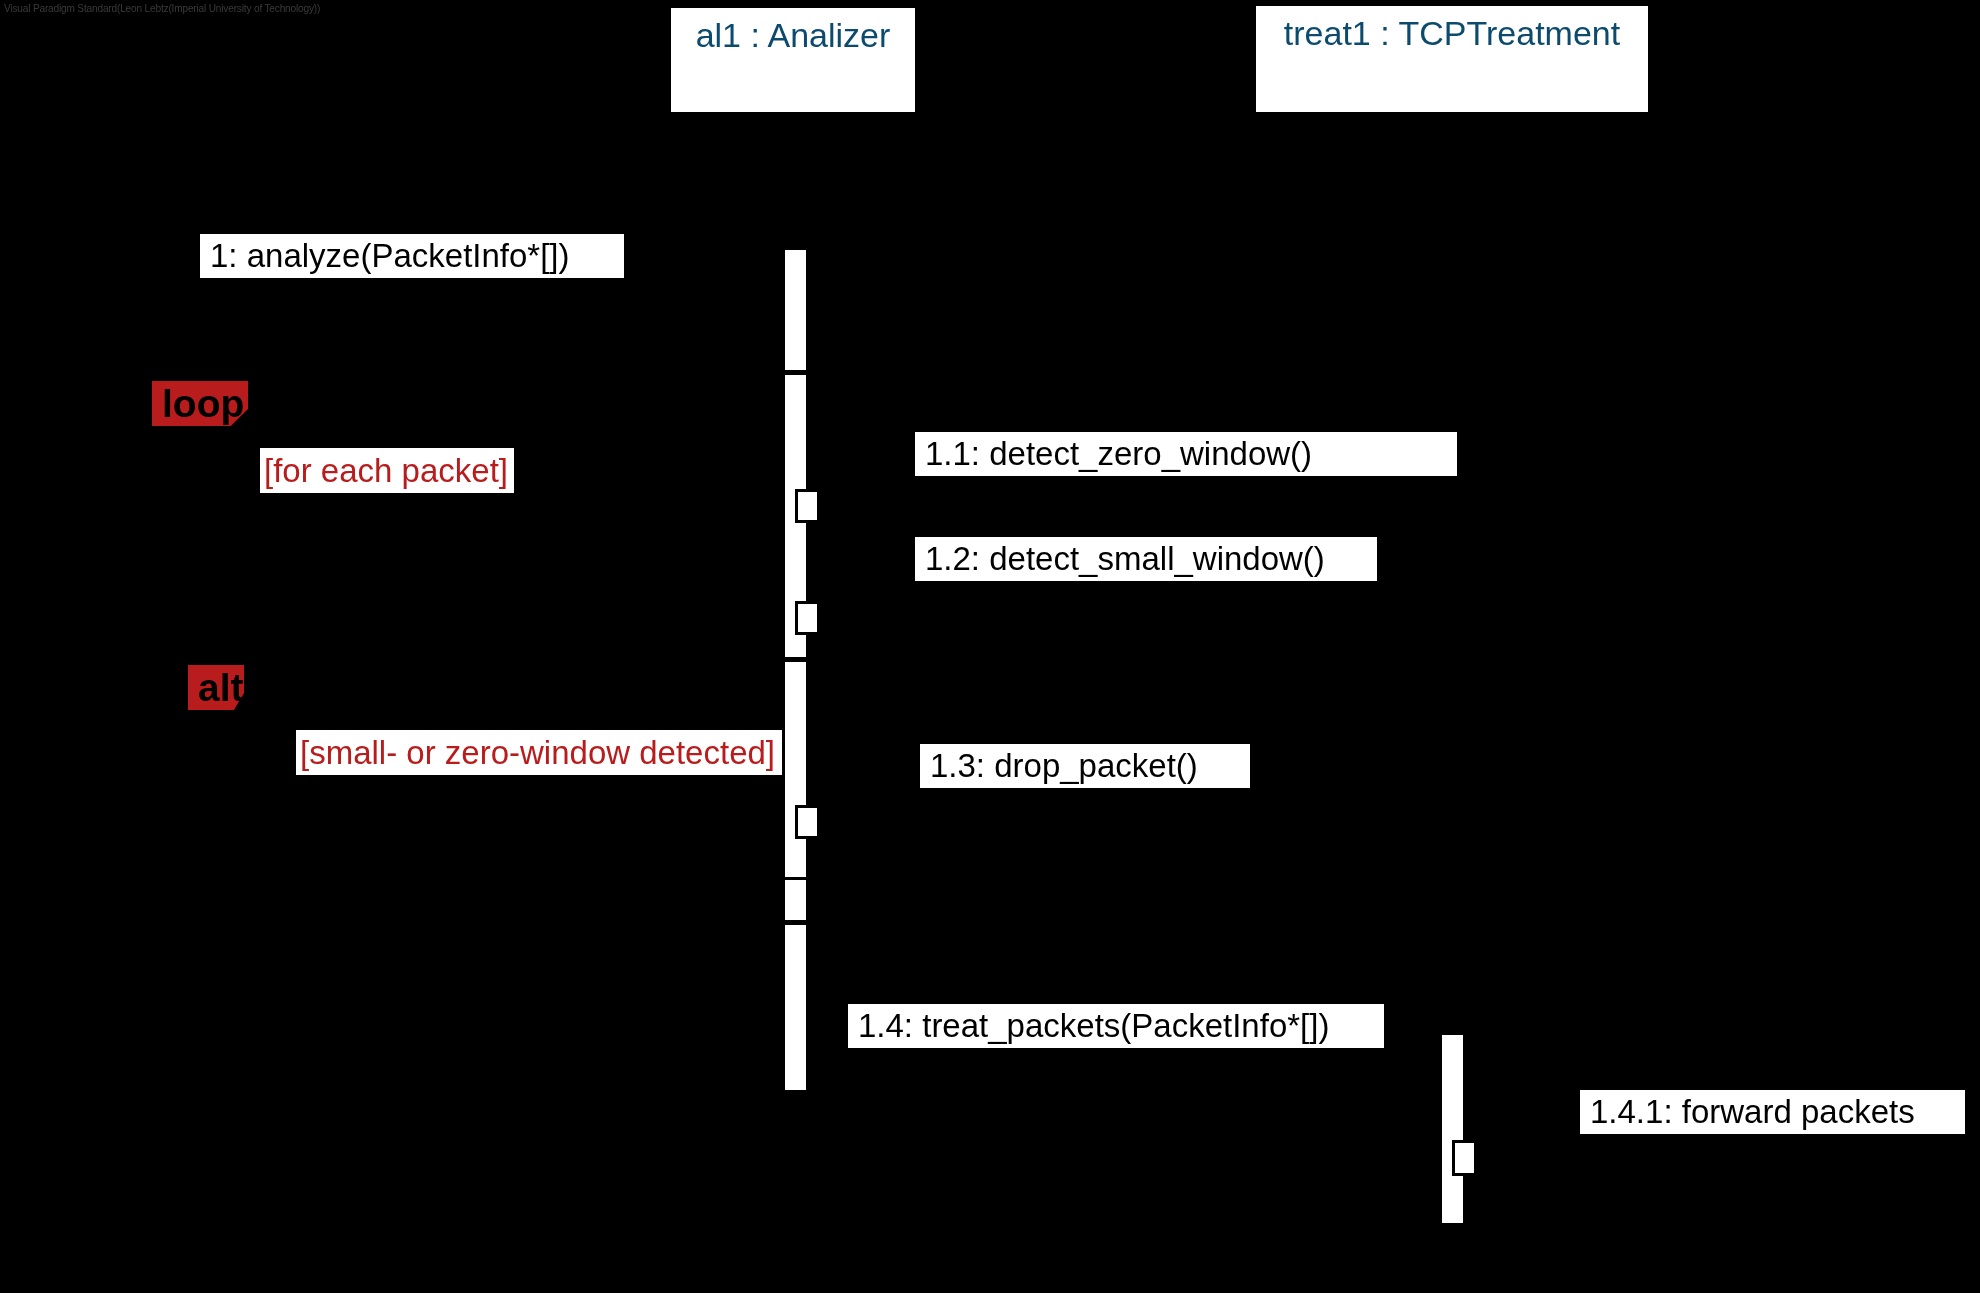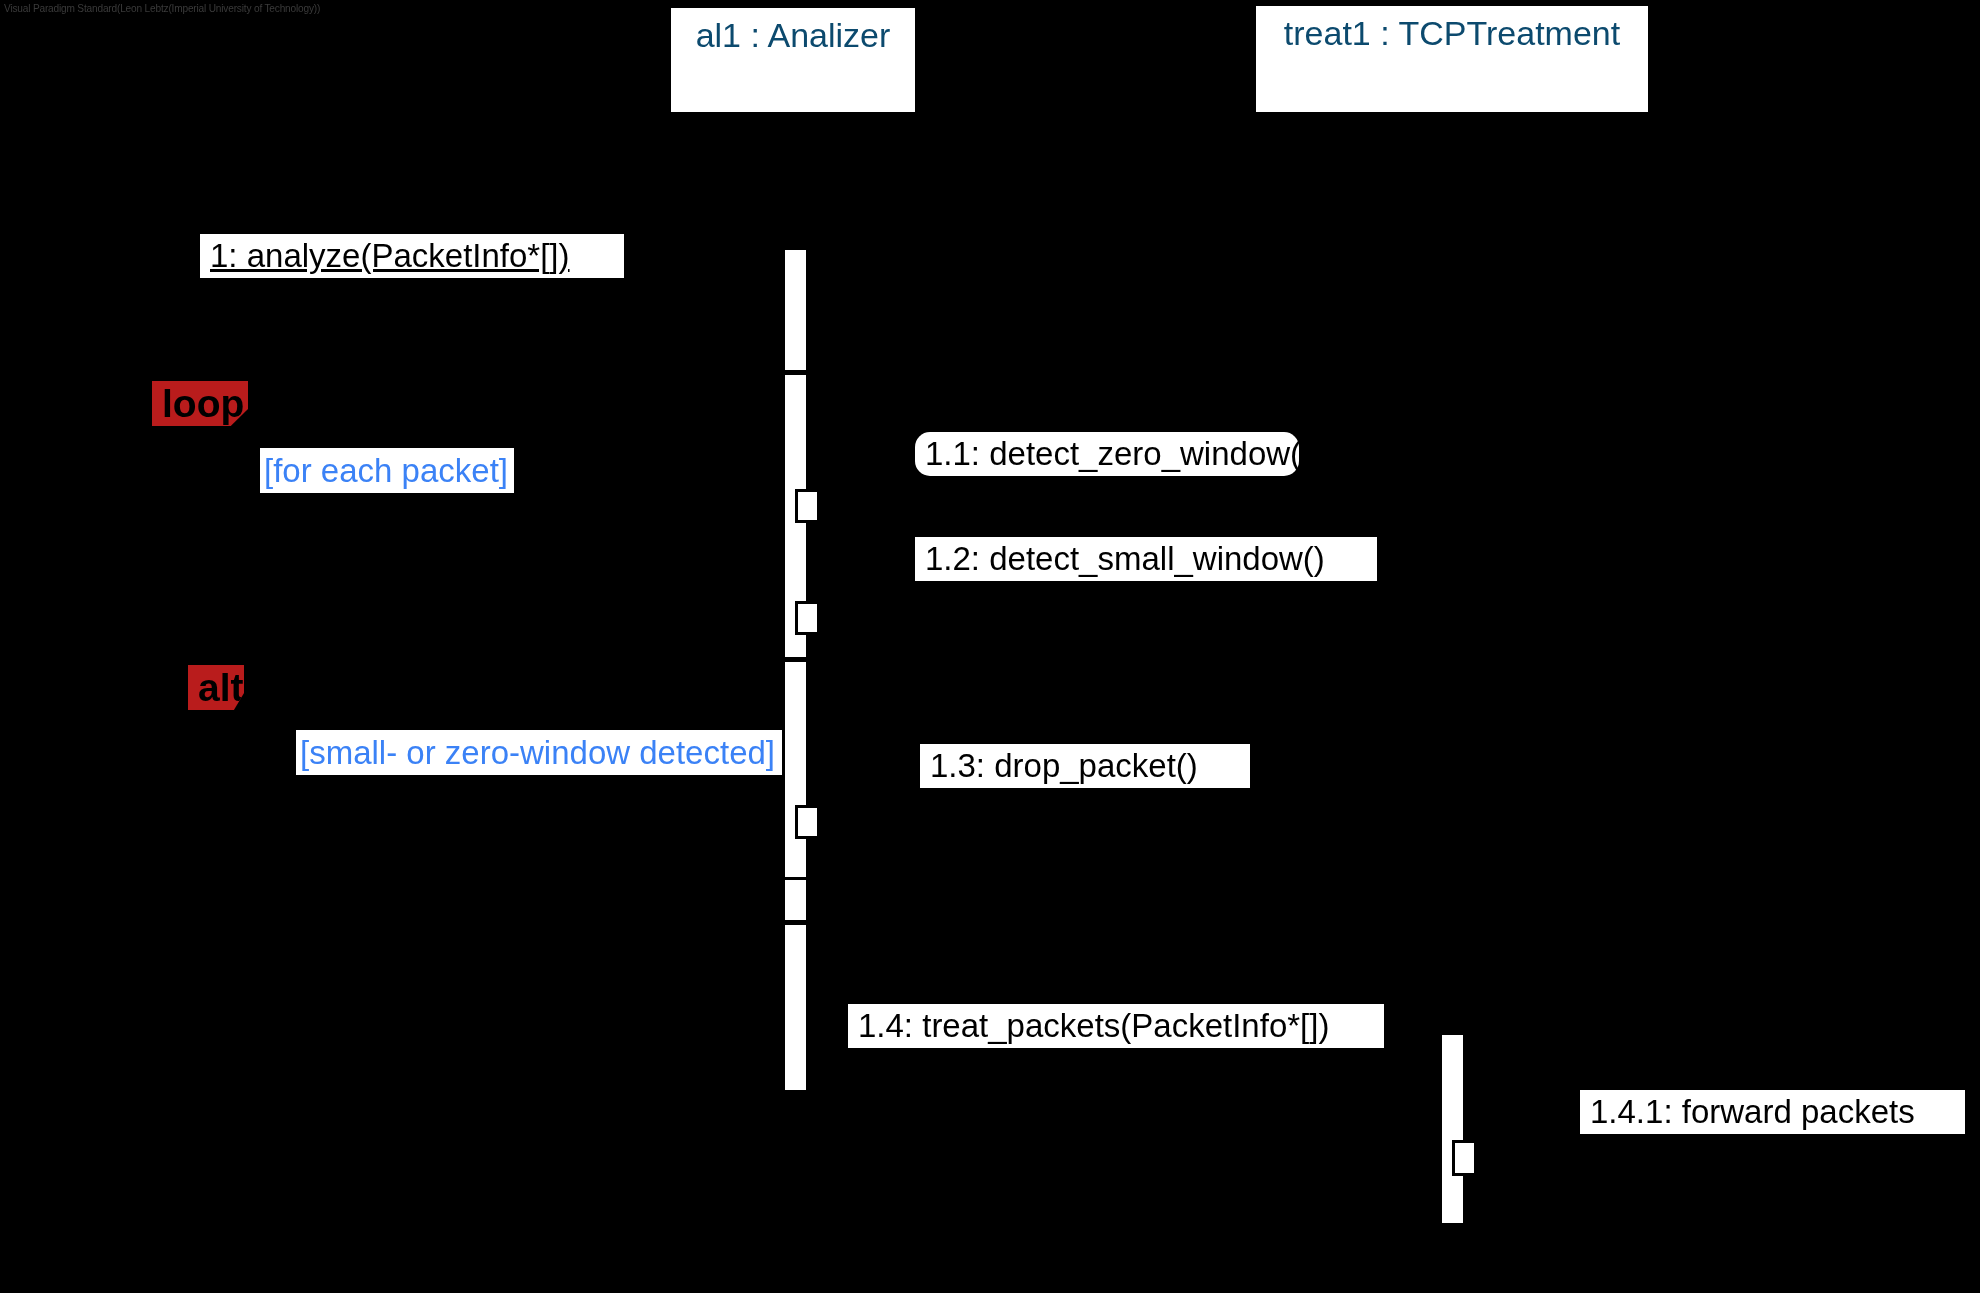--- a/index.html
+++ b/index.html
@@ -93,21 +93,21 @@
     padding: 0 12px 0 10px;
     box-sizing: border-box;
     white-space: nowrap;
     clip-path: polygon(0 0, 100% 0, 100% 62%, 82% 100%, 0 100%);
   }
 
   
   .guard {
     position: absolute;
     background: #ffffff;
-    color: #3b82f6;
+    color: #b91c1c;
     font-size: 33px;
     line-height: 45px;
     height: 45px;
     padding: 0 4px;
     white-space: nowrap;
     box-sizing: border-box;
   }
 </style>
 </head>
 <body>
@@ -134,23 +134,23 @@
 
   <div class="activation plain" style="left:785px; top:925px; width:21px; height:165px;"></div>
 
   <div class="nested-activation" style="left:795px; top:489px; width:25px; height:34px;"></div>
   <div class="nested-activation" style="left:795px; top:601px; width:25px; height:34px;"></div>
   <div class="nested-activation" style="left:795px; top:805px; width:25px; height:34px;"></div>
 
   <div class="activation plain" style="left:1442px; top:1035px; width:21px; height:188px;"></div>
   <div class="nested-activation" style="left:1452px; top:1140px; width:25px; height:36px;"></div>
 
-  <div class="msg-label" style="left:200px; top:234px; width:424px;text-decoration:underline;">1: analyze(PacketInfo*[])</div>
+  <div class="msg-label" style="left:200px; top:234px; width:424px;">1: analyze(PacketInfo*[])</div>
 
-  <div class="msg-label" style="left:915px; top:432px; width:384px;border-radius:15px;">1.1: detect_zero_window()</div>
+  <div class="msg-label" style="left:915px; top:432px; width:542px;">1.1: detect_zero_window()</div>
 
   <div class="msg-label" style="left:915px; top:537px; width:462px;">1.2: detect_small_window()</div>
 
   <div class="msg-label" style="left:920px; top:744px; width:330px;">1.3: drop_packet()</div>
 
   <div class="msg-label" style="left:848px; top:1004px; width:536px;">1.4: treat_packets(PacketInfo*[])</div>
 
   <div class="msg-label" style="left:1580px; top:1090px; width:385px;">1.4.1: forward packets</div>
 
   <div class="frag-tag" style="left:152px; top:381px; width:96px;">loop</div>

